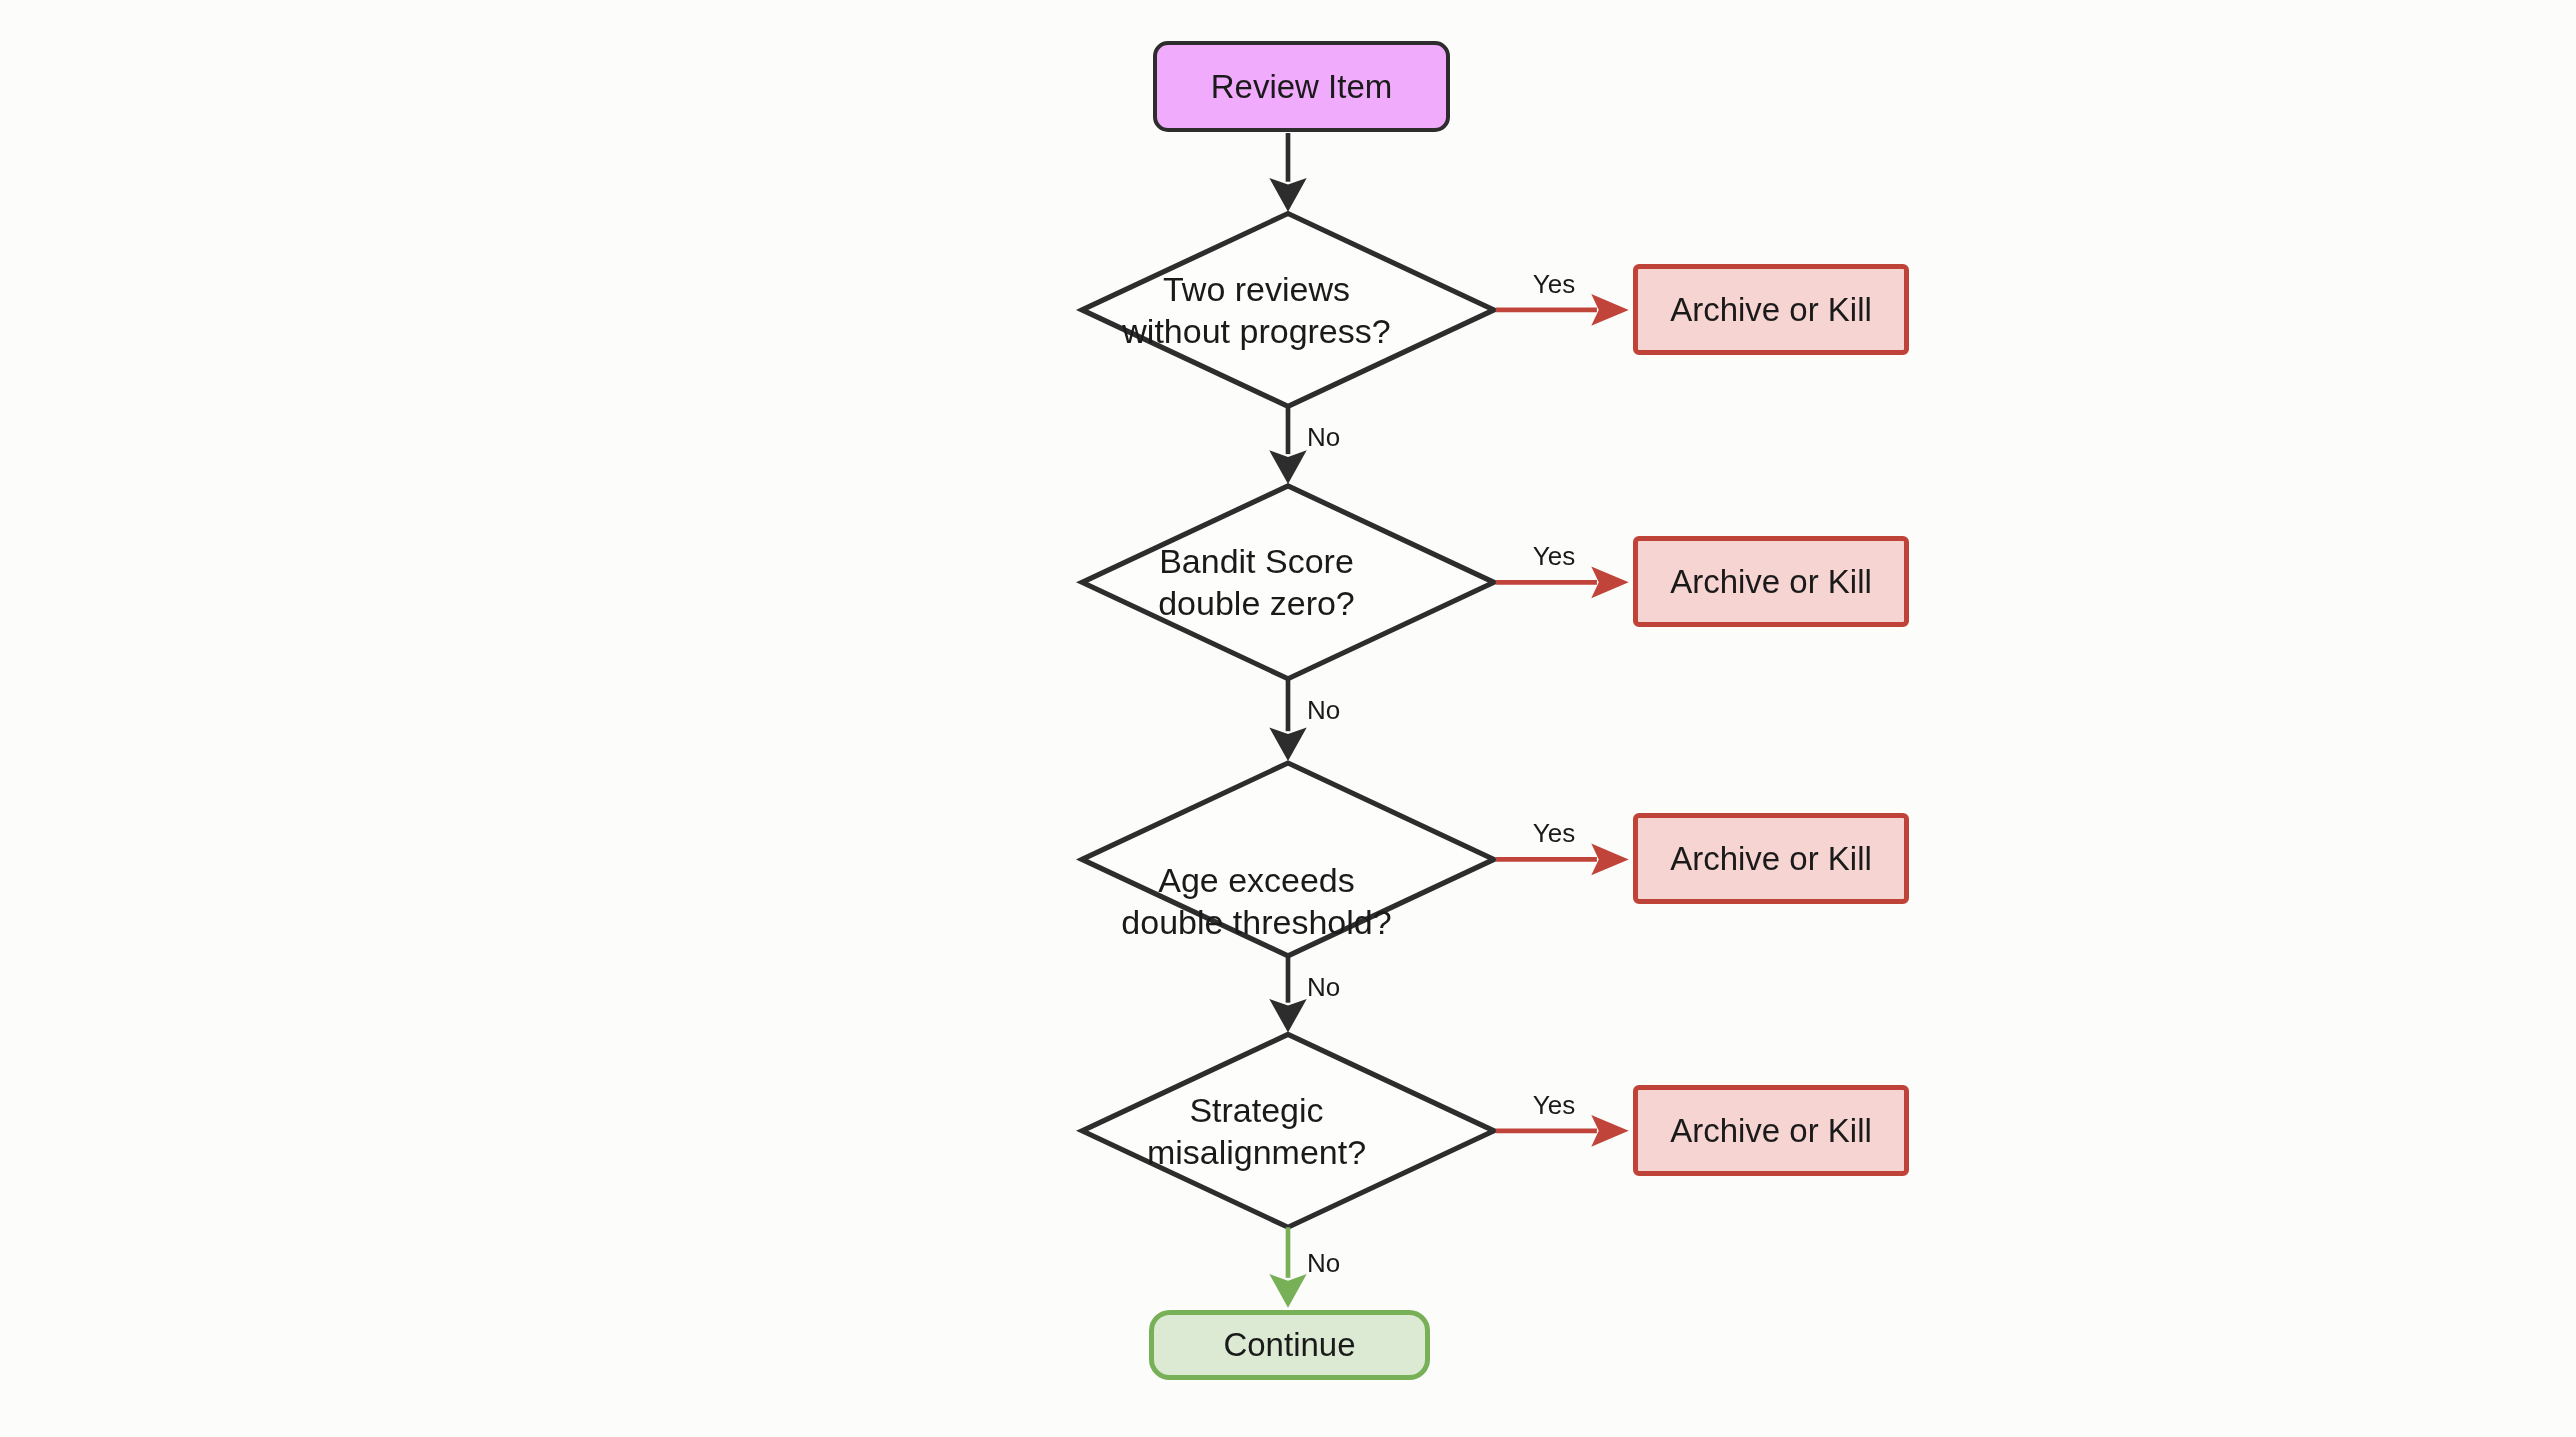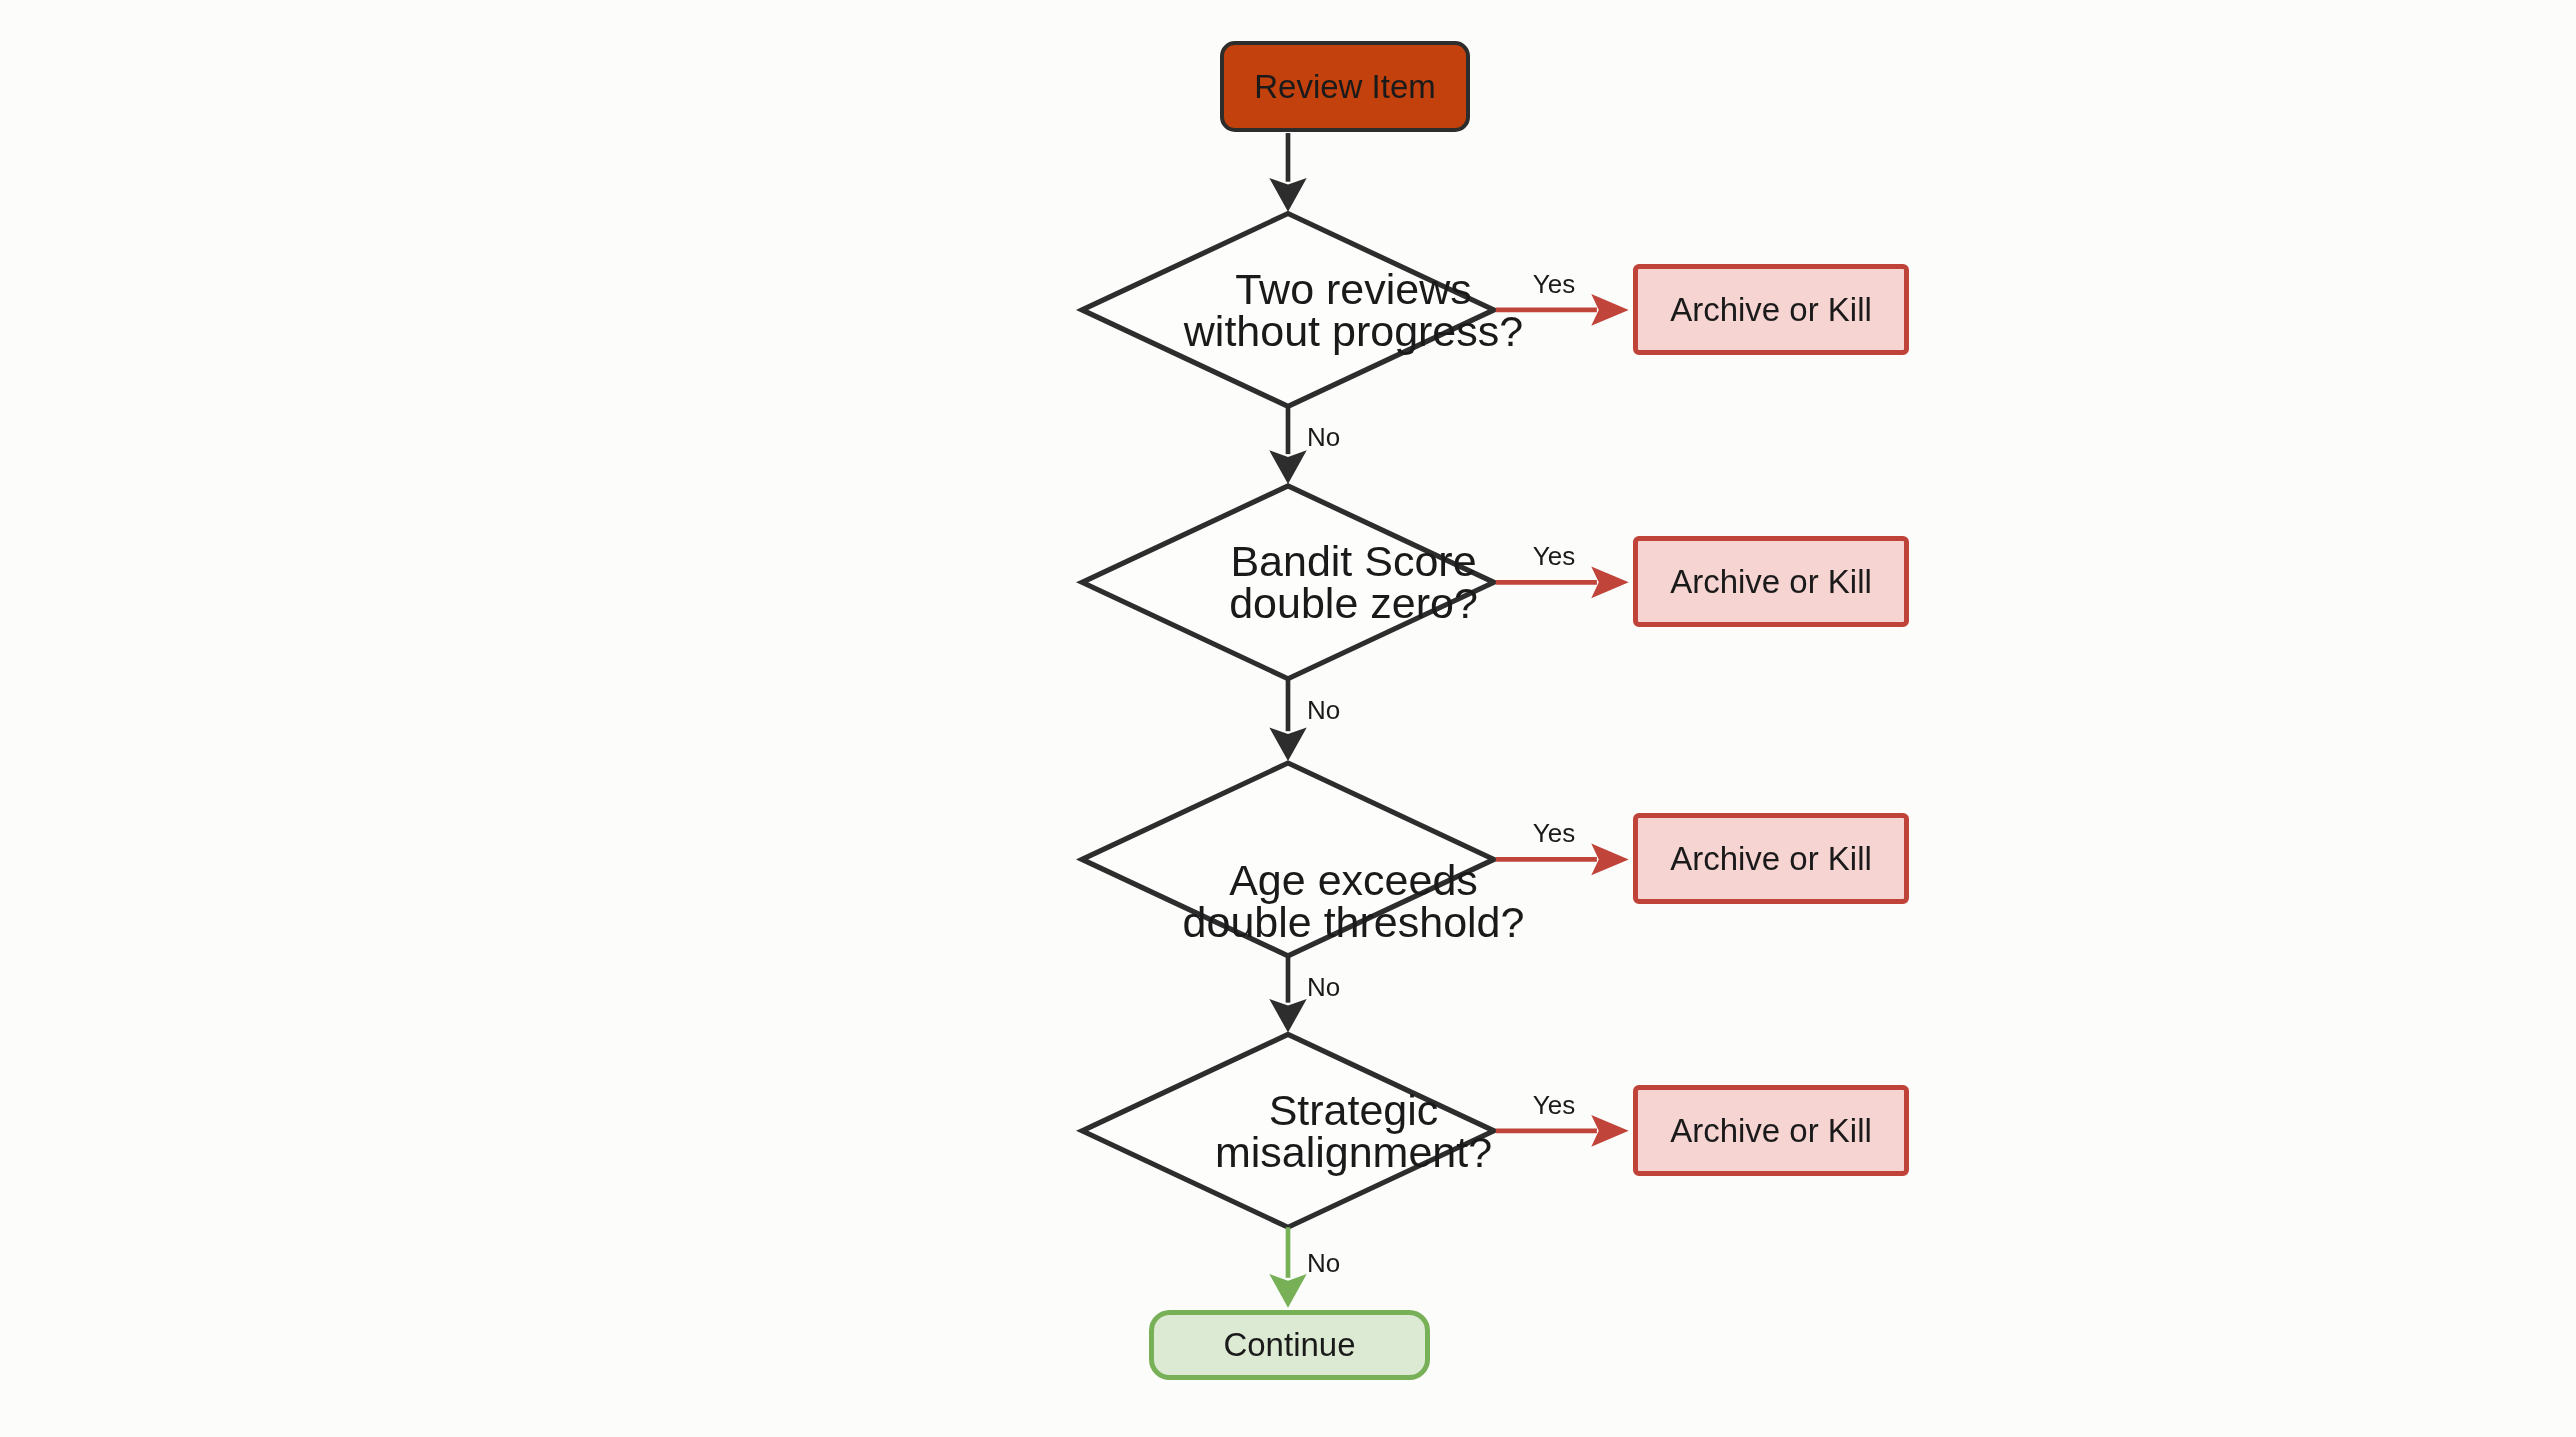--- a/index.html
+++ b/index.html
@@ -20,22 +20,22 @@
   .node {
     position: absolute;
     box-sizing: border-box;
     display: flex;
     align-items: center;
     justify-content: center;
     font-size: 33px;
     white-space: nowrap;
   }
   .start-node {
-    left: 1220px; top: 41px; width: 250px; height: 91px;
-    background: #c2410c;
+    left: 1153px; top: 41px; width: 297px; height: 91px;
+    background: #f0abfc;
     border: 4.7px solid #2d2d2d;
     border-radius: 15px;
   }
   .archive-node {
     left: 1633px; width: 276px; height: 91px;
     background: #f6d4d1;
     border: 5.6px solid #bf4338;
     border-radius: 6px;
   }
   .archive-1 { top: 264px; }
@@ -43,25 +43,25 @@
   .archive-3 { top: 813px; }
   .archive-4 { top: 1085px; }
   .end-node {
     left: 1149px; top: 1310px; width: 281px; height: 70px;
     background: #dcead3;
     border: 5.6px solid #78b058;
     border-radius: 20.6px;
   }
   .dtext {
     position: absolute;
-    left: 1185px; width: 337px;
+    left: 1088px; width: 337px;
     display: flex;
     flex-direction: column;
     align-items: center;
-    font-size: 43px;
+    font-size: 34px;
     line-height: 42px;
     white-space: nowrap;
   }
   .dtext-1 { top: 268px; }
   .dtext-2 { top: 540px; }
   .dtext-3 { top: 817px; margin-top: 42px; }
   .dtext-4 { top: 1089px; }
   .edge-label {
     position: absolute;
     font-size: 26px;

